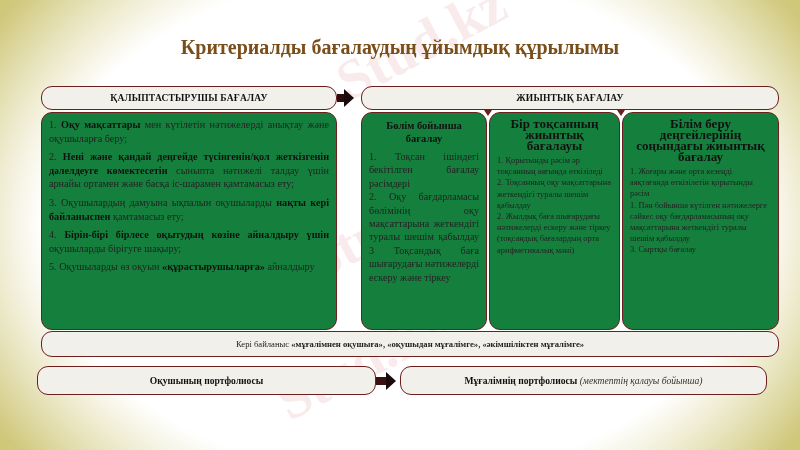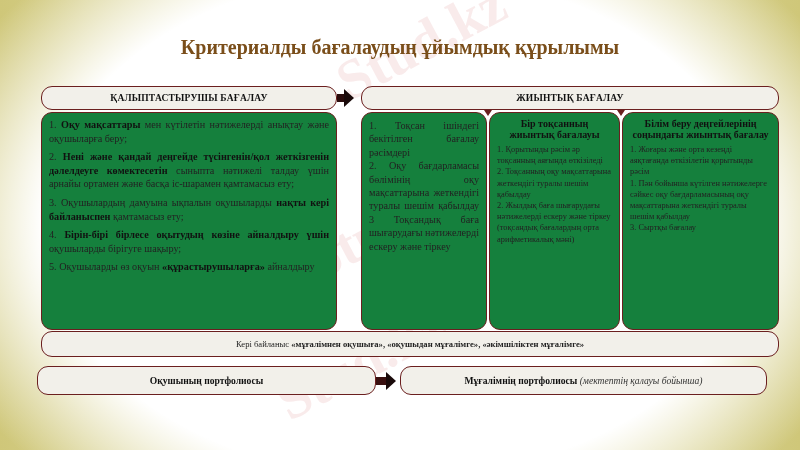--- a/index.html
+++ b/index.html
@@ -33,21 +33,21 @@
   }
   .arrow-stem { position:absolute; background:#2a0c0c; }
   .left-text { padding: 5px 7px; font-size: 10.2px; line-height: 13.6px; color:#222; text-align: justify; }
   .left-text p { margin: 0 0 5px 0; }
   .left-text b { color:#111; }
   .col-title { font-weight: bold; text-align:center; color:#111; }
   .col1 { padding: 6px 7px; font-size: 10.2px; line-height: 13.4px; color:#222; }
   .col1 .col-title { font-size: 10.5px; line-height: 13px; margin-bottom: 5px; }
   .col1 .txt { text-align: justify; }
   .colS { padding: 5px 7px; font-size: 8.4px; line-height: 11.2px; color:#222; }
-  .colS .col-title { font-size: 10px; line-height: 11px; margin-bottom: 4px; }
+  .colS .col-title { font-size: 13px; line-height: 11px; margin-bottom: 4px; }
   .item { margin: 0; }
   .tick {
     position:absolute; width:0; height:0;
     border-left:4px solid transparent; border-right:4px solid transparent; border-top:6px solid #6b1f1f;
   }
   .feedback { display:flex; align-items:center; justify-content:center; font-size: 8.6px; color:#222;text-align:center; }
   .portf { display:flex; align-items:center; justify-content:center; font-size: 9.6px; color:#111; }
 </style>
 </head>
 <body>
@@ -87,20 +87,21 @@
   </p>
   <p>
     <span>5.</span><span> Оқушыларды өз оқуын </span><b>«құрастырушыларға»</b><span> айналдыру</span>
   </p>
 </div>
 
 <div class="tick" style="left:484px; top:110px;"></div>
 <div class="tick" style="left:617px; top:110px;"></div>
 
 <div class="box pink col1" style="left:361px; top:112px; width:126px; height:218px;">
+  <div class="col-title">Бөлім бойынша бағалау</div>
   <div class="txt item">1. Тоқсан ішіндегі бекітілген бағалау рәсімдері</div>
   <div class="txt item">2. Оқу бағдарламасы бөлімінің оқу мақсаттарына жеткендігі туралы шешім қабылдау 3 Тоқсандық баға шығарудағы нәтижелерді ескеру және тіркеу</div>
 </div>
 
 <div class="box pink colS" style="left:489px; top:112px; width:131px; height:218px;">
   <div class="col-title">Бір тоқсанның жиынтық бағалауы</div>
   <div class="item">1.    Қорытынды рәсім әр тоқсанның аяғында өткізіледі</div>
   <div class="item">2.    Тоқсанның оқу мақсаттарына жеткендігі туралы шешім қабылдау</div>
   <div class="item">2.    Жылдық баға шығарудағы нәтижелерді ескеру және тіркеу (тоқсандық бағалардың орта арифметикалық мәні)</div>
 </div>

